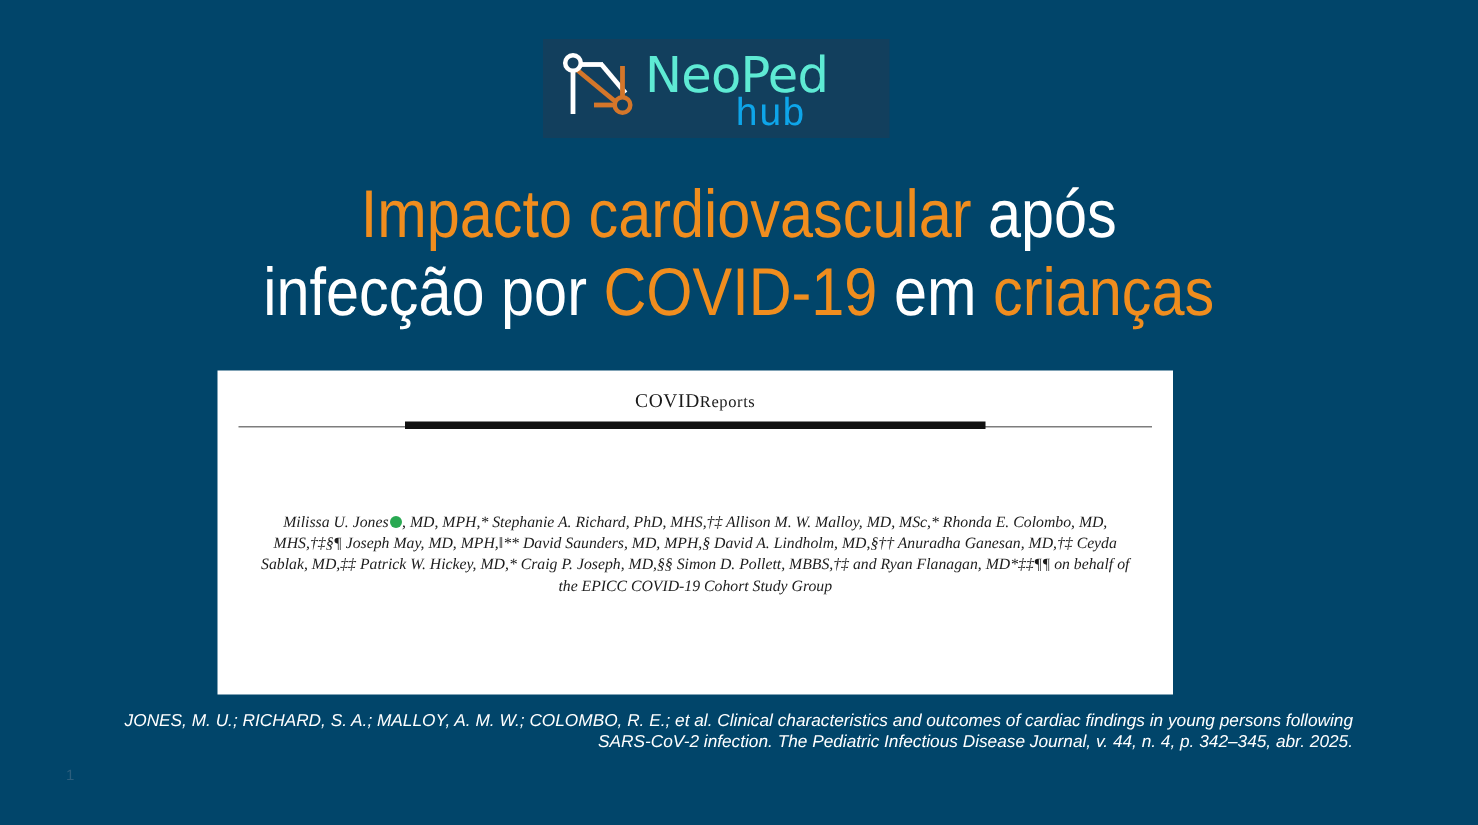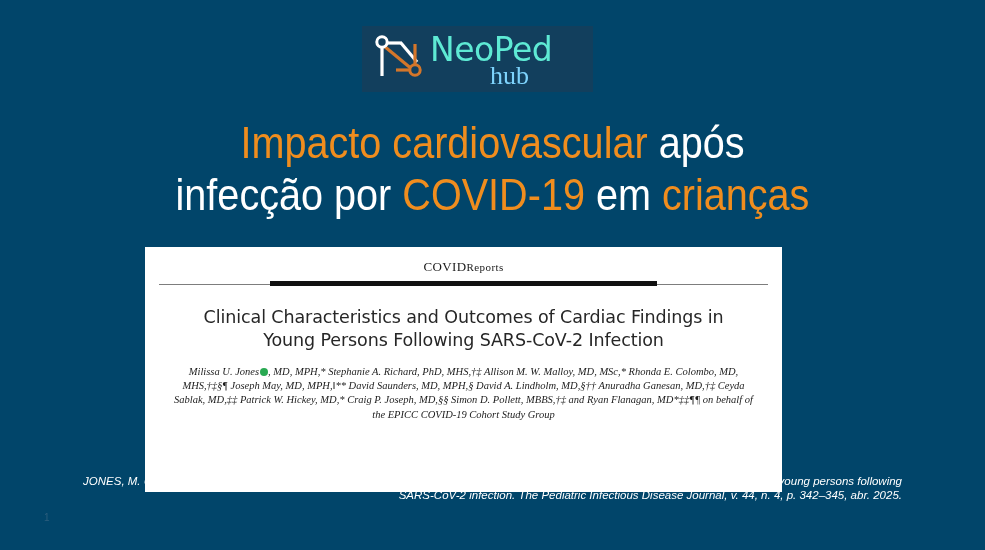--- a/index.html
+++ b/index.html
@@ -41,22 +41,22 @@
     letter-spacing: -0.5px;
     color: #5eead4;
     font-family: "DejaVu Sans", sans-serif;
     font-weight: 400;
   }
   #logo-sub {
     position: absolute;
     left: 128px;
     top: 35px;
     font-size: 26px;
-    color: #7dd3fc;
-    font-family: Liberation Serif, serif;
+    color: #0ea5e9;
+    font-family: Liberation Mono, monospace;
     letter-spacing: 0px;
     text-align: center;
   }
 
   
   #deck-title {
     position: absolute;
     left: 0;
     top: 117px;
     width: 985px;
@@ -72,21 +72,21 @@
   }
   #deck-title .hl { color: #f08d1e; }
   .title-line { display: block; }
 
   
   #paper-card {
     position: absolute;
     left: 145px;
     top: 247px;
     width: 637px;
-    height: 245px;
+    height: 216px;
     background: #ffffff;
     overflow: hidden;
   }
   #paper-section-label {
     margin-top: 12px;
     text-align: center;
     font-family: "Liberation Serif", serif;
     font-size: 13px;
     color: #1a1a1a;
     letter-spacing: 0.4px;
@@ -201,22 +201,21 @@
   <div id="paper-section-label">
     <span>COVID</span><span class="smallcaps">Reports</span>
   </div>
 
   <div id="paper-rule-wrap">
     <div id="paper-rule-thin"></div>
     <div id="paper-rule-thick"></div>
   </div>
 
   <div id="paper-title">
-    <span>Clinical Characteristics and Outcomes of Cardiac Findings in</span><br>
-    <span>Young Persons Following SARS-CoV-2 Infection</span>
+    <br>
   </div>
 
   <div id="paper-authors">
     <span>Milissa U. Jones</span><span class="orcid-icon"></span><span>, MD, MPH,* Stephanie A. Richard, PhD, MHS,†‡ Allison M. W. Malloy, MD, MSc,*</span>
     <span>Rhonda E. Colombo, MD, MHS,†‡§¶ Joseph May, MD, MPH,‖** David Saunders, MD, MPH,§</span>
     <span>David A. Lindholm, MD,§†† Anuradha Ganesan, MD,†‡ Ceyda Sablak, MD,‡‡</span>
     <span>Patrick W. Hickey, MD,* Craig P. Joseph, MD,§§ Simon D. Pollett, MBBS,†‡ and</span>
     <span>Ryan Flanagan, MD*‡‡¶¶ on behalf of the EPICC COVID-19 Cohort Study Group</span>
   </div>
 </div>

